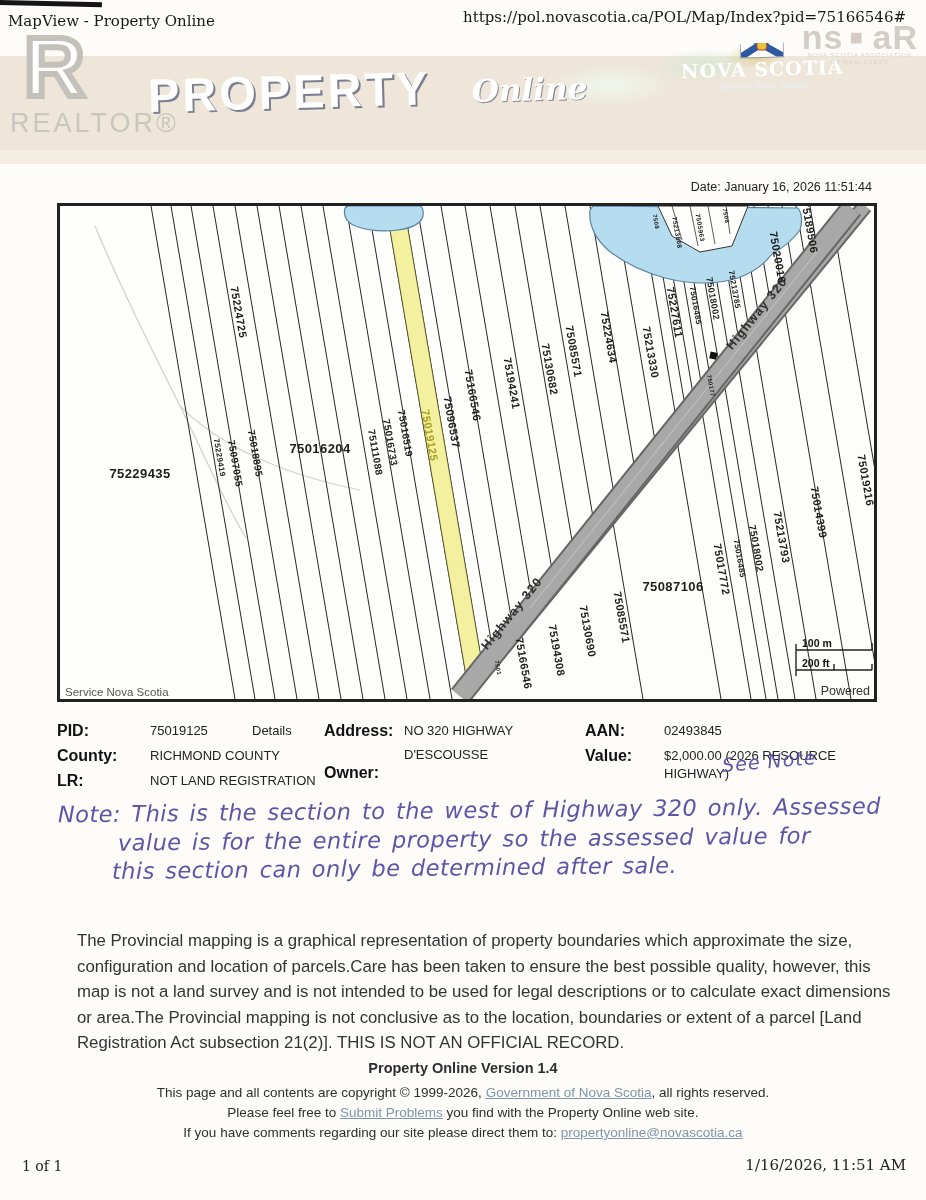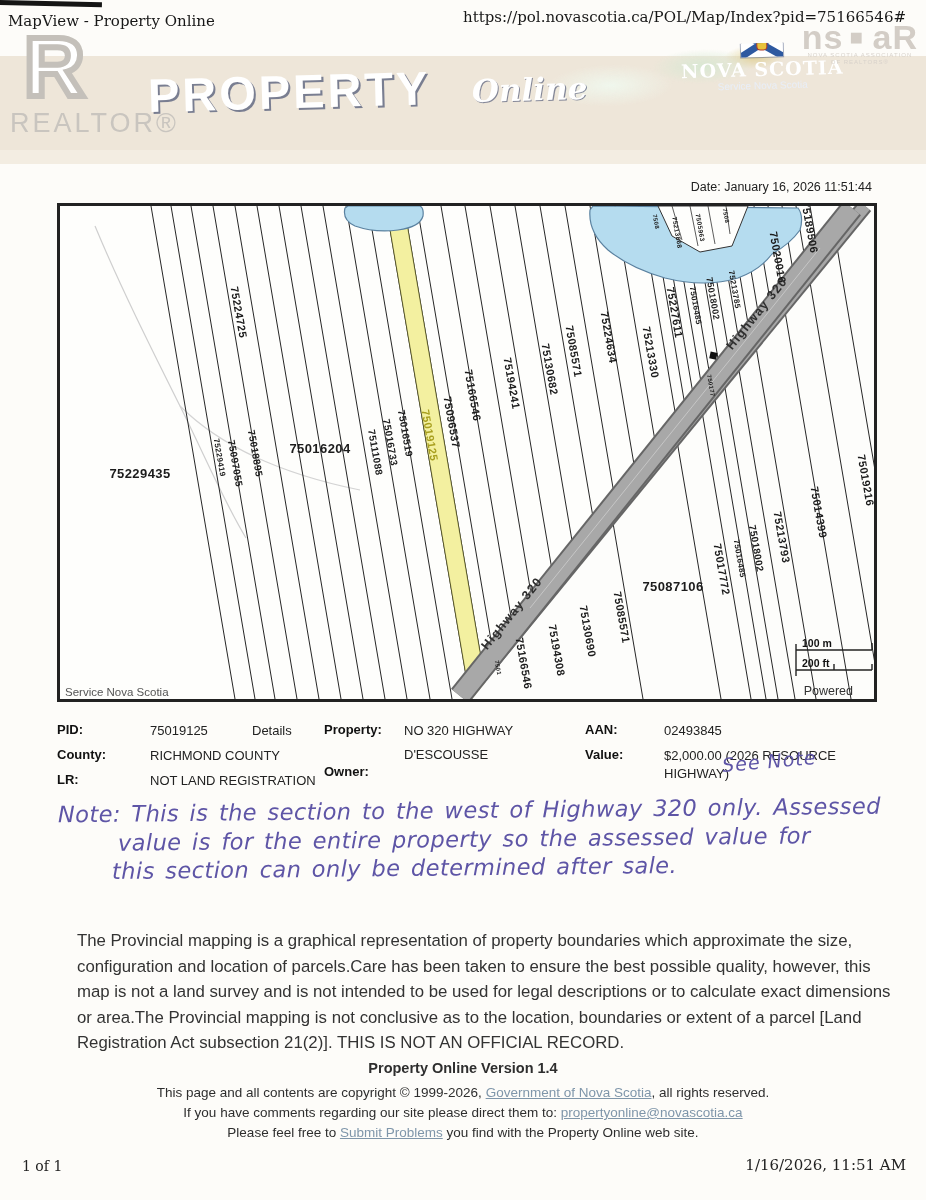--- a/index.html
+++ b/index.html
@@ -50,23 +50,23 @@
   .ns-service{font-size:10px;color:#e8eef8;}
   
   .map-title{position:absolute;left:55px;top:170px;font-size:24px;color:#2d2d2d;}
   .map-date{position:absolute;right:54px;top:180px;font-size:12.5px;color:#222;}
   .map-date b{font-weight:normal;}
   
   .map-frame{position:absolute;left:57px;top:203px;width:814px;height:493px;border:3px solid #222;background:#fefefc;box-sizing:content-box;}
   .map-frame svg{display:block;}
   svg text{font-family:"Liberation Sans",sans-serif;}
   .map-attrib{position:absolute;left:5px;bottom:1px;font-size:11.5px;color:#555;}
-  .map-powered{position:absolute;right:21px;bottom:1px;font-size:12.5px;color:#333;}
-  
-  .dl{position:absolute;font-size:13px;font-weight:bold;color:#111;}
+  .map-powered{position:absolute;right:4px;bottom:1px;font-size:12.5px;color:#333;}
+  
+  .dl{position:absolute;font-size:16px;font-weight:bold;color:#111;}
   .dv{position:absolute;font-size:13px;color:#222;}
   .details-link{color:#222;}
   .hand{position:absolute;color:#5e55a6;font-family:"DejaVu Sans",sans-serif;font-style:italic;}
   .see-note{font-size:19px;transform:rotate(-5deg);letter-spacing:1px;}
   .note-line{font-size:22.5px;letter-spacing:.4px;word-spacing:3px;transform:rotate(-.6deg);white-space:nowrap;}
   
   .disclaimer{position:absolute;left:57px;top:928px;width:818px;font-size:16.8px;line-height:1.52;color:#333;margin-left:20px;}
   
   .footer{position:absolute;left:0;top:1060px;width:926px;text-align:center;color:#2e2e2e;}
   .footer .v{font-size:14.5px;font-weight:bold;margin-bottom:9px;}
@@ -249,21 +249,21 @@
   </div>
 
   <div class="dl" style="left:57px;top:722px;">PID:</div>
   <div class="dv" style="left:150px;top:723px;">75019125</div>
   <div class="dv details-link" style="left:252px;top:723px;">Details</div>
   <div class="dl" style="left:57px;top:747px;">County:</div>
   <div class="dv" style="left:150px;top:748px;">RICHMOND COUNTY</div>
   <div class="dl" style="left:57px;top:772px;">LR:</div>
   <div class="dv" style="left:150px;top:773px;">NOT LAND REGISTRATION</div>
 
-  <div class="dl" style="left:324px;top:722px;">Property:</div>
+  <div class="dl" style="left:324px;top:722px;">Address:</div>
   <div class="dv" style="left:404px;top:723px;">NO 320 HIGHWAY</div>
   <div class="dv" style="left:404px;top:747px;">D'ESCOUSSE</div>
   <div class="dl" style="left:324px;top:764px;">Owner:</div>
   <div class="dv" style="left:404px;top:765px;"></div>
 
   <div class="dl" style="left:585px;top:722px;">AAN:</div>
   <div class="dv" style="left:664px;top:723px;">02493845</div>
   <div class="dl" style="left:585px;top:747px;">Value:</div>
   <div class="dv" style="left:664px;top:748px;">$2,000.00 (2026 RESOURCE</div>
   <div class="dv" style="left:664px;top:766px;">HIGHWAY)</div>
@@ -271,20 +271,20 @@
 
   <div class="hand note-line" style="left:58px;top:797px;">Note: This is the section to the west of Highway 320 only. Assessed</div>
   <div class="hand note-line" style="left:118px;top:826px;">value is for the entire property so the assessed value for</div>
   <div class="hand note-line" style="left:112px;top:855px;">this section can only be determined after sale.</div>
 
   <div class="disclaimer">The Provincial mapping is a graphical representation of property boundaries which approximate the size, configuration and location of parcels.Care has been taken to ensure the best possible quality, however, this map is not a land survey and is not intended to be used for legal descriptions or to calculate exact dimensions or area.The Provincial mapping is not conclusive as to the location, boundaries or extent of a parcel [Land Registration Act subsection 21(2)]. THIS IS NOT AN OFFICIAL RECORD.</div>
 
   <div class="footer">
     <div class="v">Property Online Version 1.4</div>
     <div class="ln"><span>This page and all contents are copyright © 1999-2026, </span><a>Government of Nova Scotia</a><span>, all rights reserved.</span></div>
+    <div class="ln"><span>Please feel free to </span><a>Submit Problems</a><span> you find with the Property Online web site.</span></div>
     <div class="ln"><span>If you have comments regarding our site please direct them to: </span><a>propertyonline@novascotia.ca</a></div>
-    <div class="ln"><span>Please feel free to </span><a>Submit Problems</a><span> you find with the Property Online web site.</span></div>
   </div>
 
   <div class="bottom-left">1 of 1</div>
   <div class="bottom-right">1/16/2026, 11:51 AM</div>
 
 </div>
 
 </body></html>

